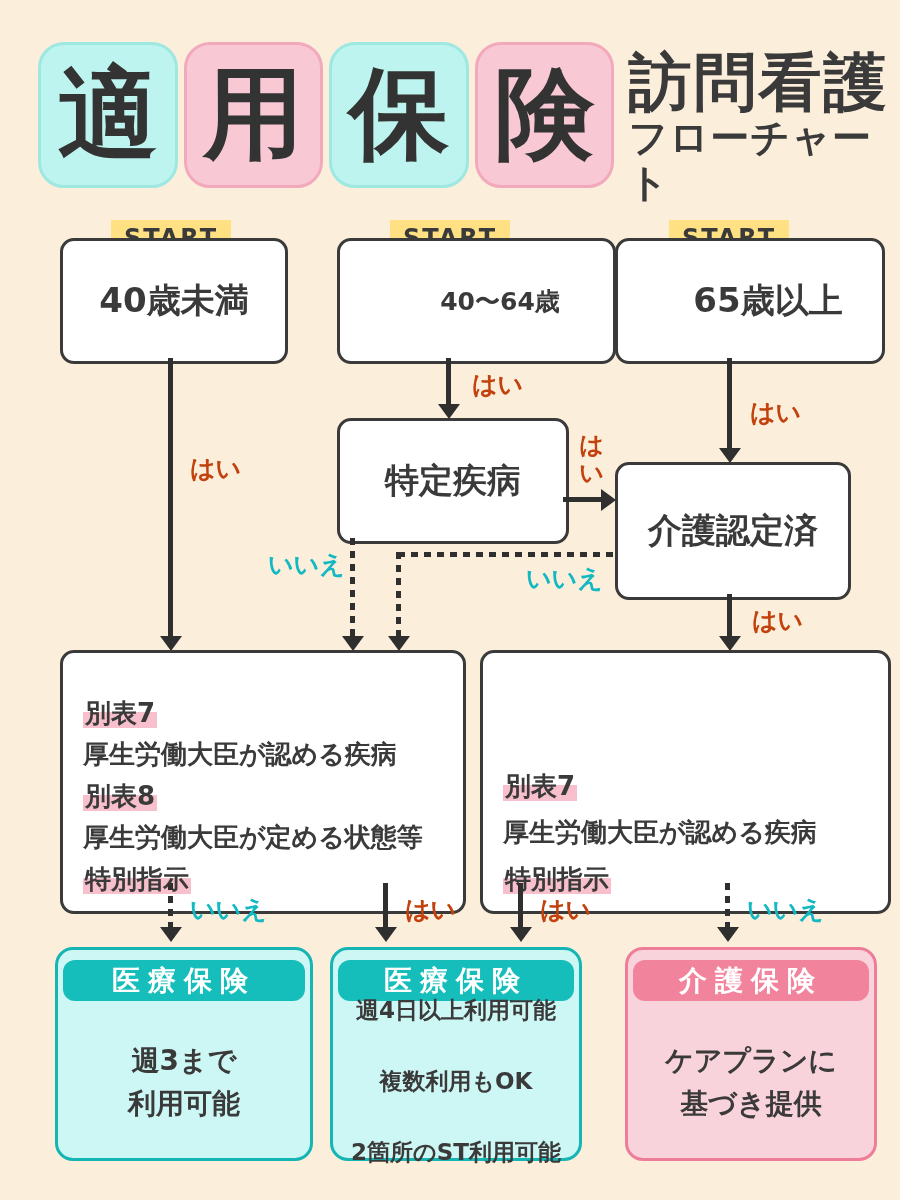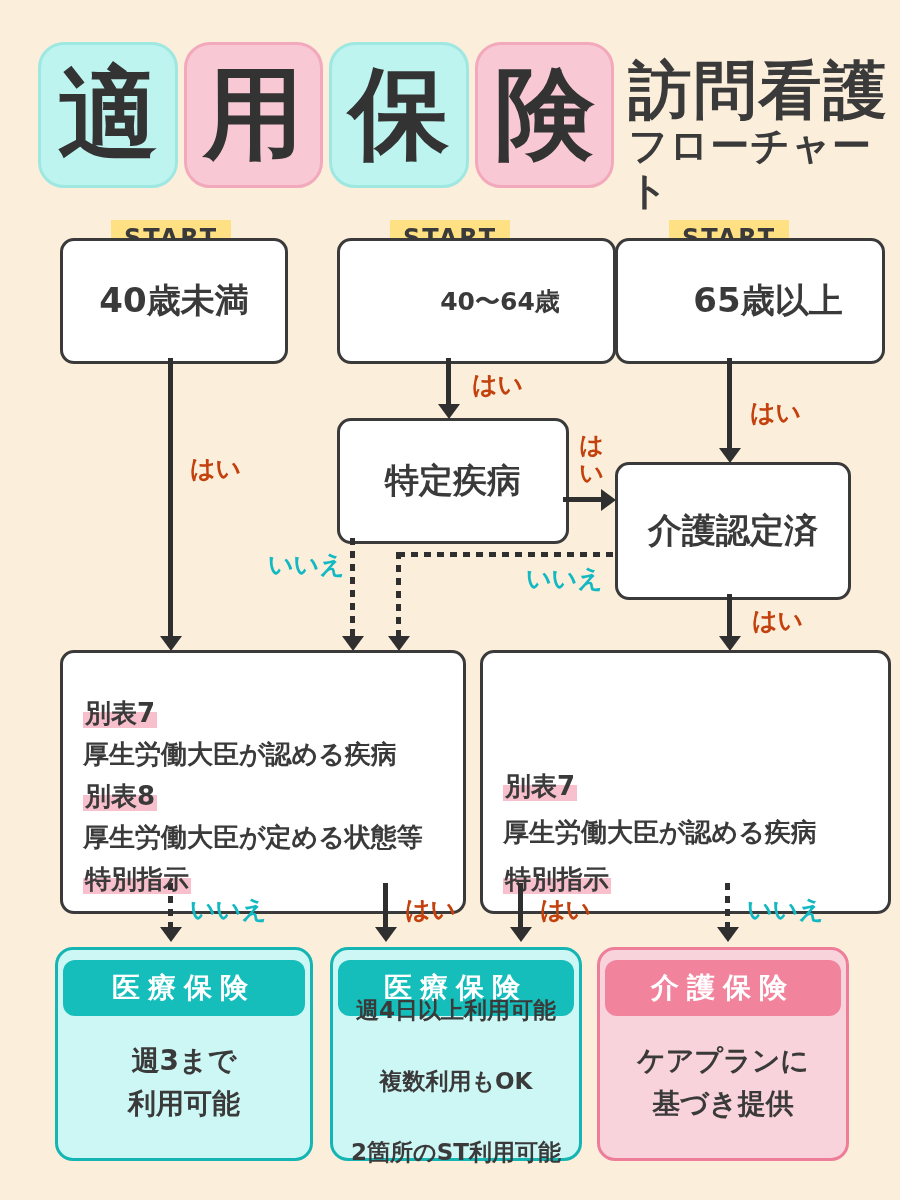--- a/index.html
+++ b/index.html
@@ -5,21 +5,21 @@
   html,body{margin:0;padding:0;}
   body{font-family:"DejaVu Sans","Liberation Sans",sans-serif;}
   .stage{position:relative;width:900px;height:1200px;background:#FBEEDB;overflow:hidden;color:#3A3A3A;}
 
   
   .title-row{position:absolute;top:42px;left:38px;display:flex;align-items:flex-start;gap:6px;}
   .tile{width:140px;height:140px;border-radius:26px;display:flex;align-items:center;justify-content:center;
         font-size:100px;font-weight:800;color:#333;}
   .t-cyan{background:#BDF4EF;border:3px solid #9FE8E2;}
   .t-pink{background:#F8C9D4;border:3px solid #F3A9BC;}
-  .title-text{margin-left:8px;padding-top:8px;margin-top:8px;}
+  .title-text{margin-left:8px;padding-top:8px;}
   .title-main{font-size:63px;font-weight:800;line-height:1.05;letter-spacing:2px;}
   .title-sub{font-size:39px;font-weight:800;line-height:1.15;letter-spacing:1px;}
 
   
   .node{position:absolute;background:#fff;border:3px solid #3A3A3A;border-radius:14px;
         display:flex;flex-direction:column;align-items:center;justify-content:center;
         text-align:center;font-weight:800;color:#3A3A3A;}
   .f27{font-size:34px;}
   .f25{font-size:25px;line-height:1.4;}
 
@@ -46,21 +46,21 @@
 
   .flbl{position:absolute;font-weight:800;font-size:25px;}
   .flbl.yes{color:#c2410c;}
   .flbl.no{color:#12B9C2;}
   .flbl.vert{width:27px;line-height:1.15;word-break:break-all;text-align:center;font-size:24px;}
 
   
   .result{position:absolute;top:947px;height:208px;border-radius:18px;}
   .result.teal{background:#CDF7F4;border:3px solid #14B5B2;}
   .result.pink{background:#F9D3DB;border:3px solid #EE7D99;}
-  .result-header{position:absolute;top:10px;left:5px;right:5px;height:56px;border-radius:12px;
+  .result-header{position:absolute;top:10px;left:5px;right:5px;height:41px;border-radius:12px;
         display:flex;align-items:center;justify-content:center;color:#fff;font-weight:800;
         font-size:28px;letter-spacing:8px;}
   .result.teal .result-header{background:#16BEBB;}
   .result.pink .result-header{background:#F2839D;}
   .result-body{position:absolute;top:62px;bottom:6px;left:4px;right:4px;
         display:flex;flex-direction:column;align-items:center;justify-content:center;
         font-weight:800;color:#3A3A3A;text-align:center;}
   .result-body.big{font-size:28px;line-height:1.55;}
   .result-body.small{font-size:23px;line-height:1.65;gap:33px;}
 </style>
@@ -159,21 +159,21 @@
 
   <div class="result teal" style="left:330px;width:246px;">
     <div class="result-header">医療保険</div>
     <div class="result-body small">
       <div>週4日以上利用可能</div>
       <div>複数利用もOK</div>
       <div>2箇所のST利用可能</div>
     </div>
   </div>
 
-  <div class="result pink" style="left:597px;width:246px;">
+  <div class="result pink" style="left:625px;width:246px;">
     <div class="result-header">介護保険</div>
     <div class="result-body big">
       <div>ケアプランに</div>
       <div>基づき提供</div>
     </div>
   </div>
 
 </div>
 
 </body></html>

